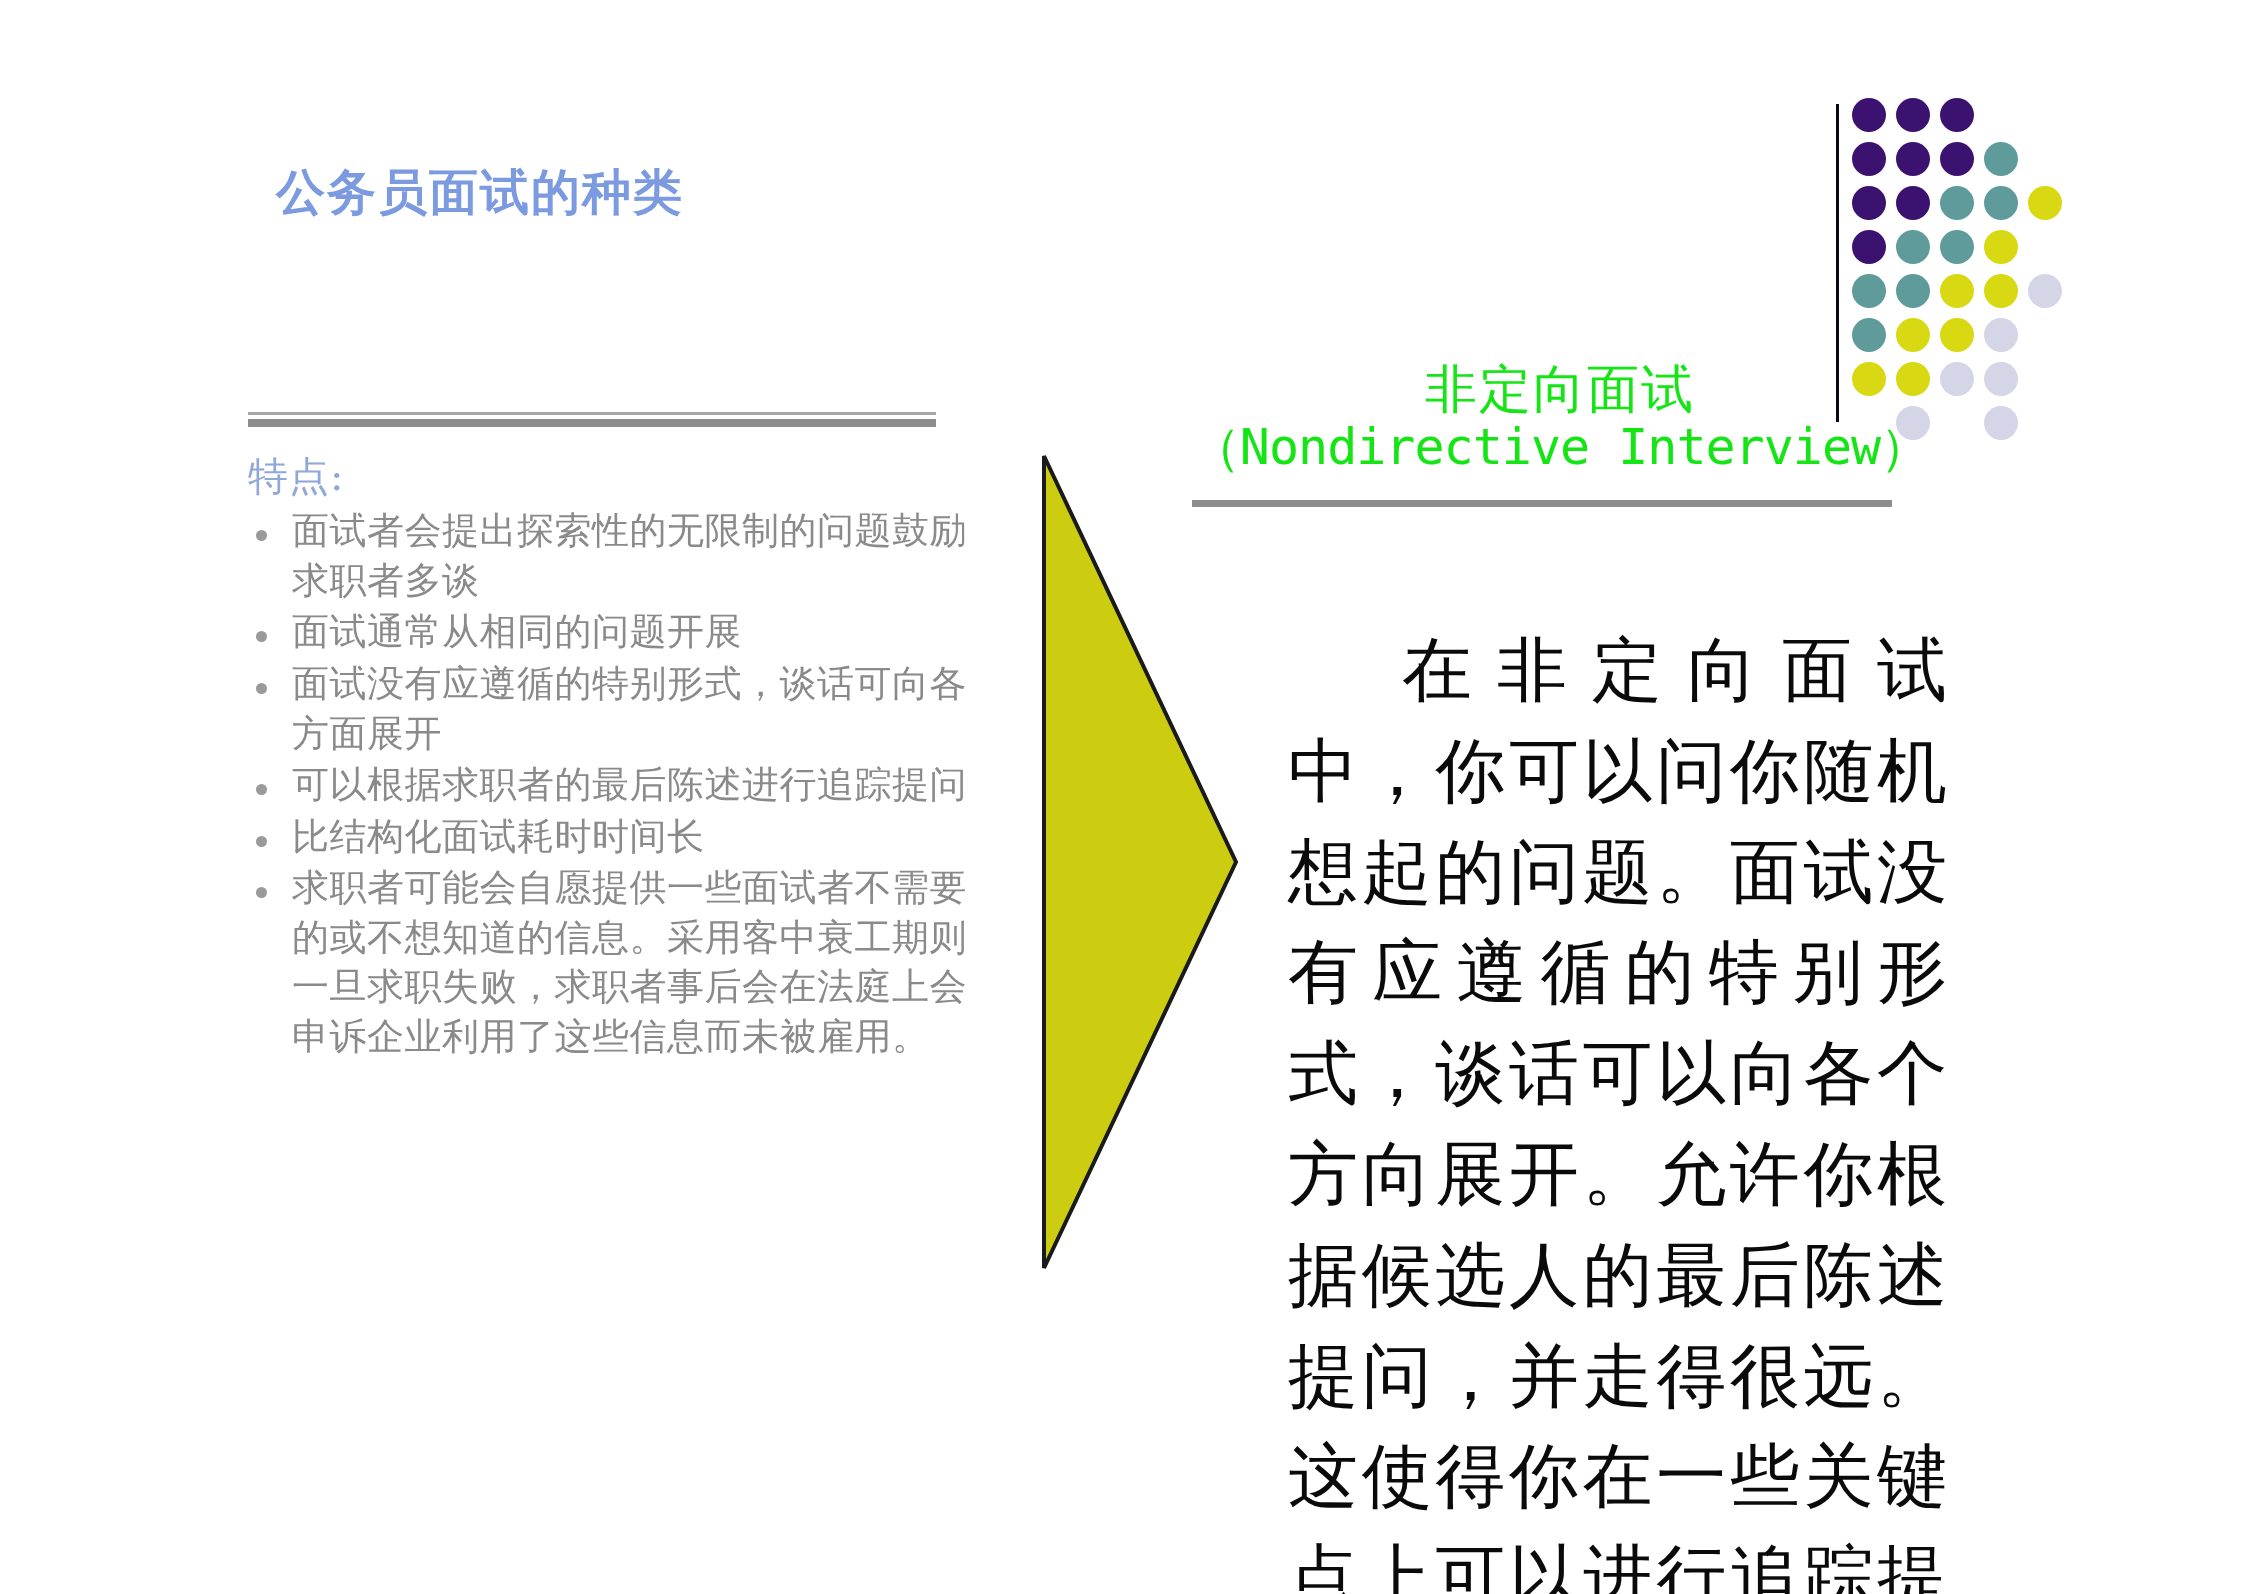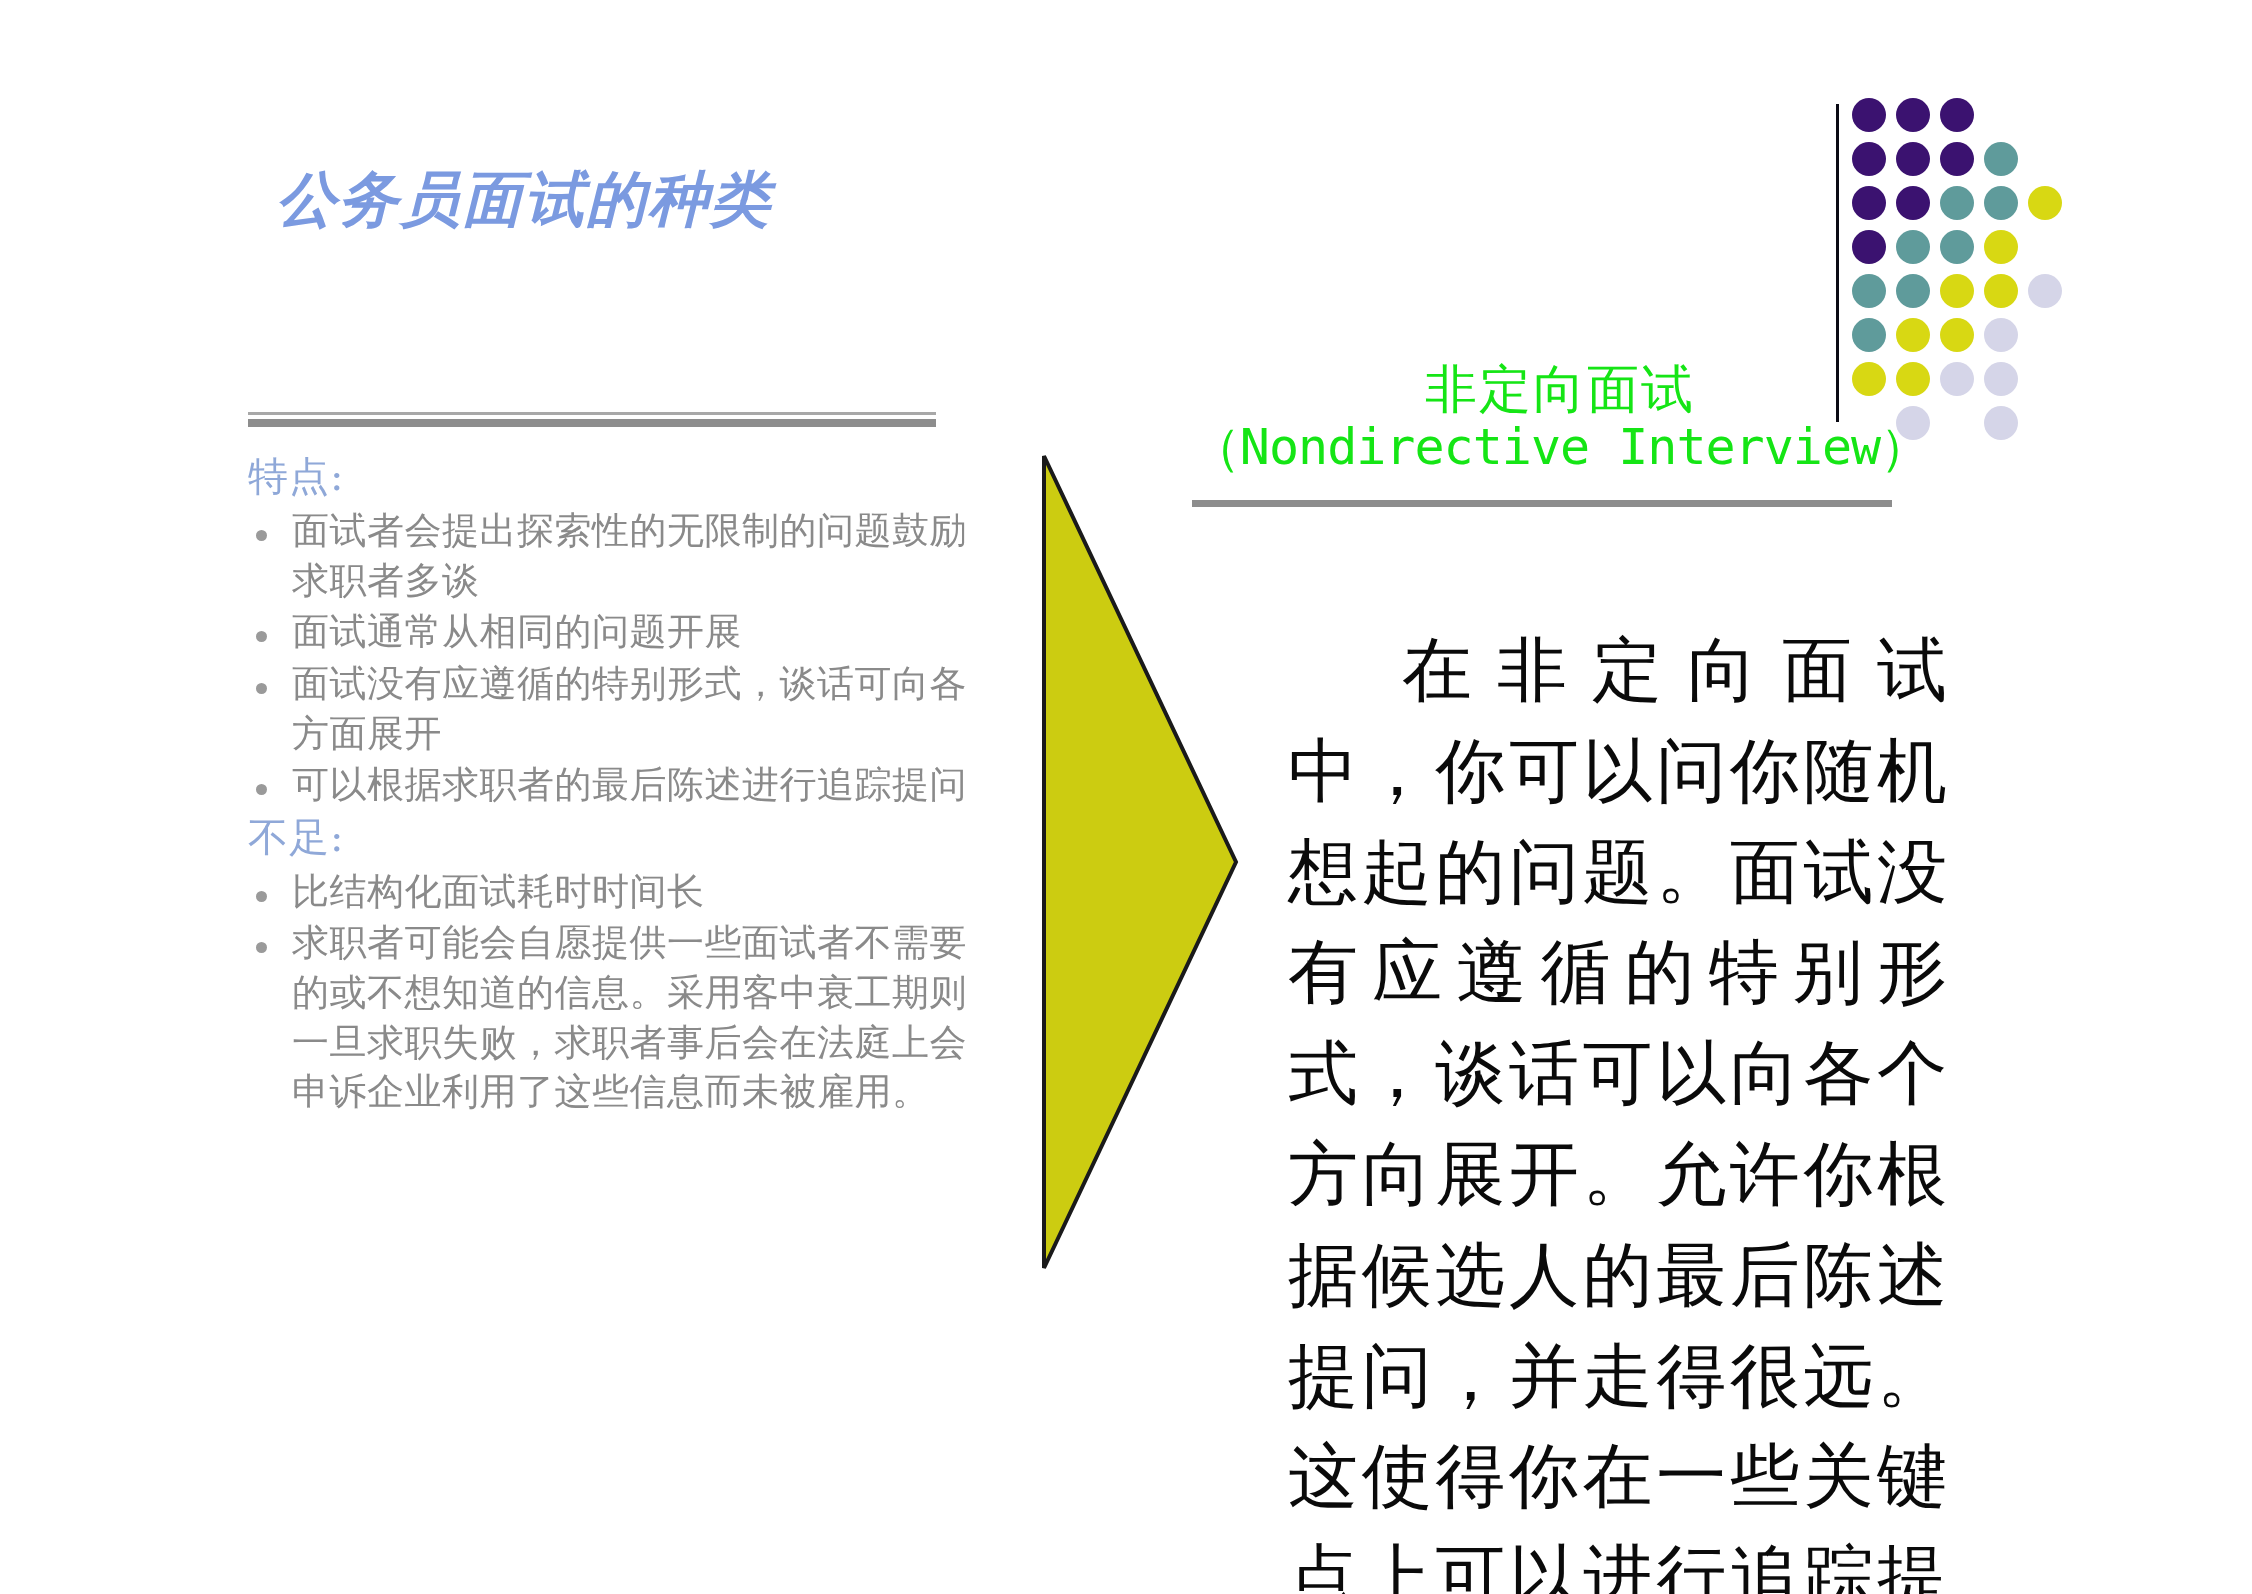--- a/index.html
+++ b/index.html
@@ -17,26 +17,25 @@
     background: #ffffff;
     overflow: hidden;
   }
 
   
   .slide-title {
     position: absolute;
     left: 276px;
     top: 160px;
     font-family: "DejaVu Sans", "Liberation Sans", sans-serif;
-    font-size: 60px;
+    font-size: 49px;
     font-weight: bold;
     color: #7b9ae0;
     letter-spacing: 2px;
     white-space: nowrap;
-    font-style: italic;
   }
 
   
   .dot-matrix {
     position: absolute;
     left: 1852px;
     top: 98px;
   }
   .dot-row {
     display: block;
@@ -202,21 +201,20 @@
 
     <div class="sub-head" style="color: rgb(143, 168, 216);">特点:</div>
 
     <ul class="bullets">
       <li style="color: rgb(138, 138, 138);">面试者会提出探索性的无限制的问题鼓励求职者多谈</li>
       <li style="color: rgb(138, 138, 138);">面试通常从相同的问题开展</li>
       <li style="color: rgb(138, 138, 138);">面试没有应遵循的特别形式，谈话可向各方面展开</li>
       <li style="color: rgb(138, 138, 138);">可以根据求职者的最后陈述进行追踪提问</li>
     </ul>
 
-    <div class="sub-head" style="color: rgb(143, 168, 216);">不足:</div>
 
     <ul class="bullets">
       <li style="color: rgb(138, 138, 138);">比结构化面试耗时时间长</li>
       <li style="color: rgb(138, 138, 138);">求职者可能会自愿提供一些面试者不需要的或不想知道的信息。采用客中衰工期则一旦求职失败，求职者事后会在法庭上会申诉企业利用了这些信息而未被雇用。</li>
     </ul>
 
   </div>
 
   <svg class="arrow" viewBox="0 0 200 820" preserveAspectRatio="none">
     <polygon id="arrow-poly" points="4,4 196,410 4,816" fill="#cccc11" stroke="#1a1a1a" stroke-width="4" vector-effect="non-scaling-stroke"></polygon>

